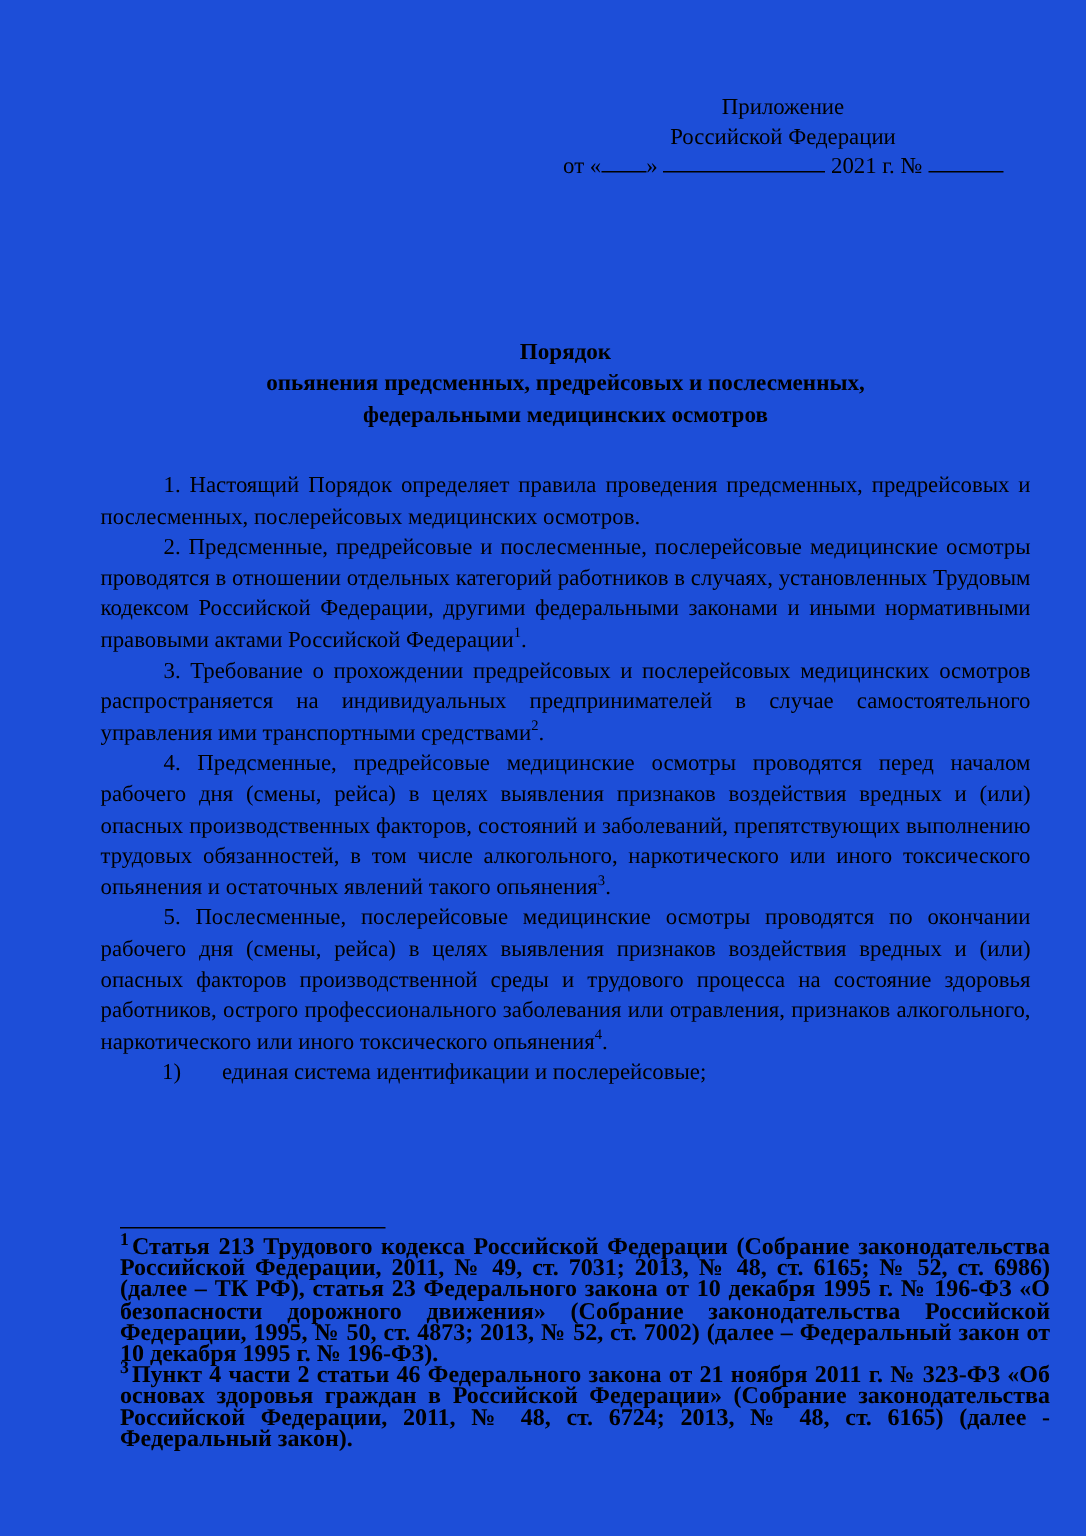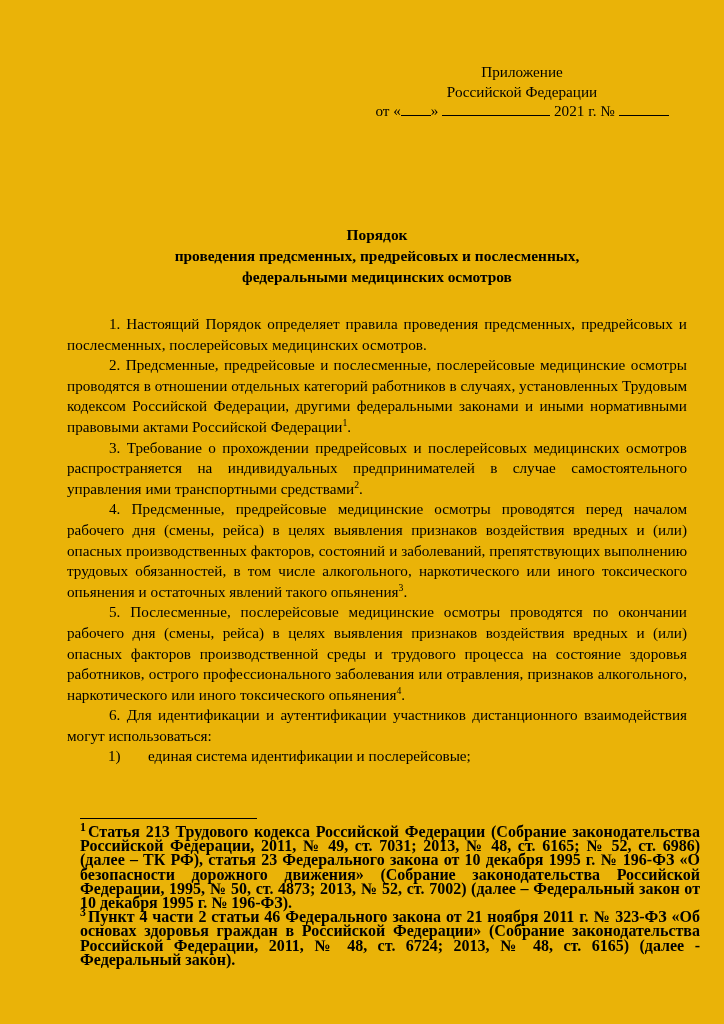--- a/index.html
+++ b/index.html
@@ -9,21 +9,21 @@
   }
   body {
     font-family: "Liberation Serif", "DejaVu Serif", serif;
     color: #000000;
   }
   .page {
     position: relative;
     width: 724px;
     height: 1024px;
     margin: 0 auto;
-    background: #eab308;
+    background: #1d4ed8;
     overflow: hidden;
     box-sizing: border-box;
   }
 
   
   .header-block {
     position: absolute;
     left: 356px;
     top: 62px;
     width: 332px;
@@ -128,37 +128,36 @@
 <div class="page">
 
   <div class="header-block">
     <div class="header-line">Приложение</div>
     <div class="header-line">Российской Федерации</div>
     <div class="header-line"><span>от «</span><span class="blank-rule rule-short"></span><span>» </span><span class="blank-rule rule-long"></span><span> 2021 г. № </span><span class="blank-rule rule-mid"></span></div>
   </div>
 
   <div class="doc-title">
     <span class="t-line">Порядок</span>
-    <span class="t-line">проведения предсменных, предрейсовых и послесменных,</span>
+    <span class="t-line">опьянения предсменных, предрейсовых и послесменных,</span>
     <span class="t-line">федеральными медицинских осмотров</span>
   </div>
 
   <div class="body-area">
 
     <p class="para">1. Настоящий Порядок определяет правила проведения предсменных, предрейсовых и послесменных, послерейсовых медицинских осмотров.</p>
 
     <p class="para"><span>2. Предсменные, предрейсовые и послесменные, послерейсовые медицинские осмотры проводятся в отношении отдельных категорий работников в случаях, установленных Трудовым кодексом Российской Федерации, другими федеральными законами и иными нормативными правовыми актами Российской Федерации</span><sup>1</sup><span>.</span></p>
 
     <p class="para"><span>3. Требование о прохождении предрейсовых и послерейсовых медицинских осмотров распространяется на индивидуальных предпринимателей в случае самостоятельного управления ими транспортными средствами</span><sup>2</sup><span>.</span></p>
 
     <p class="para"><span>4. Предсменные, предрейсовые медицинские осмотры проводятся перед началом рабочего дня (смены, рейса) в целях выявления признаков воздействия вредных и (или) опасных производственных факторов, состояний и заболеваний, препятствующих выполнению трудовых обязанностей, в том числе алкогольного, наркотического или иного токсического опьянения и остаточных явлений такого опьянения</span><sup>3</sup><span>.</span></p>
 
     <p class="para"><span>5. Послесменные, послерейсовые медицинские осмотры проводятся по окончании рабочего дня (смены, рейса) в целях выявления признаков воздействия вредных и (или) опасных факторов производственной среды и трудового процесса на состояние здоровья работников, острого профессионального заболевания или отравления, признаков алкогольного, наркотического или иного токсического опьянения</span><sup>4</sup><span>.</span></p>
 
-    <p class="para">6. Для идентификации и аутентификации участников дистанционного взаимодействия могут использоваться:</p>
 
     <p class="list-item">
       <span class="list-marker">1)</span>
       <span class="list-text">единая система идентификации и послерейсовые;</span>
     </p>
 
   </div>
 
   <div class="footnote-area">
     <div class="footnote-sep"></div>

